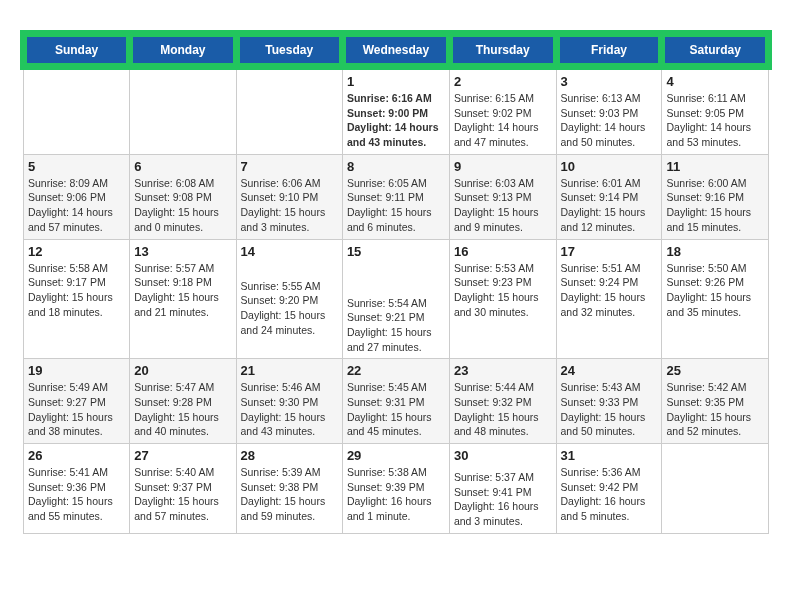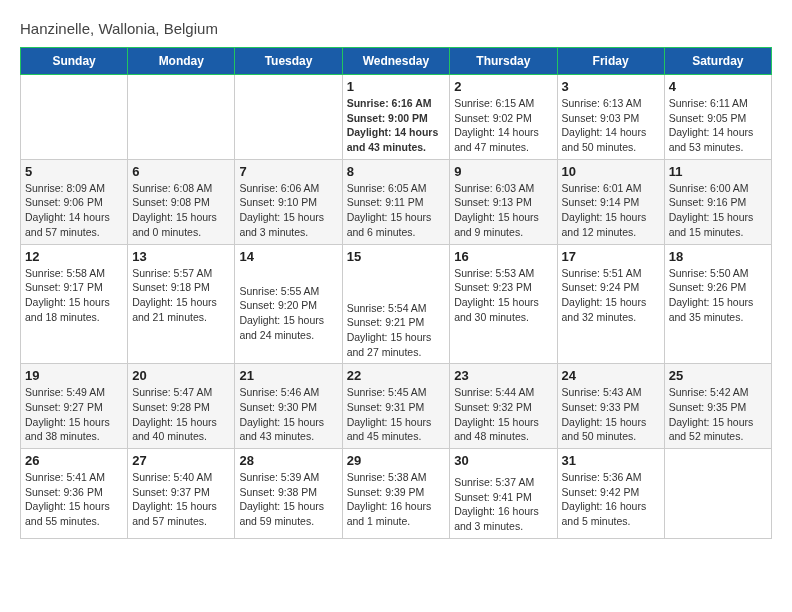--- a/index.html
+++ b/index.html
@@ -54,21 +54,21 @@
       border-collapse: collapse;
       font-size: 11px;
     }
     .calendar th {
       background: #1a5ca8;
       color: #fff;
       text-align: center;
       padding: 6px 4px;
       font-size: 12px;
       font-weight: bold;
-      border: 1px solid #22c55e;
+      border: 7px solid #22c55e;
     }
     .calendar td {
       border: 1px solid #ccc;
       vertical-align: top;
       padding: 4px;
       width: 108px;
       min-height: 80px;
       background: #fff;
     }
     .calendar tr:nth-child(even) td {
@@ -87,21 +87,20 @@
     }
     .empty-cell {
       background: #fff !important;
     }
   </style>
 </head>
 <body>
 
 <div class="header">
   <div class="title-section">
-    <div class="title-location">Hanzinelle, Wallonia, Belgium</div>
   </div>
 </div>
 
 <table class="calendar">
   <thead>
     <tr id="header-row">
         <th>Sunday</th>
         <th>Monday</th>
         <th>Tuesday</th>
         <th>Wednesday</th>

